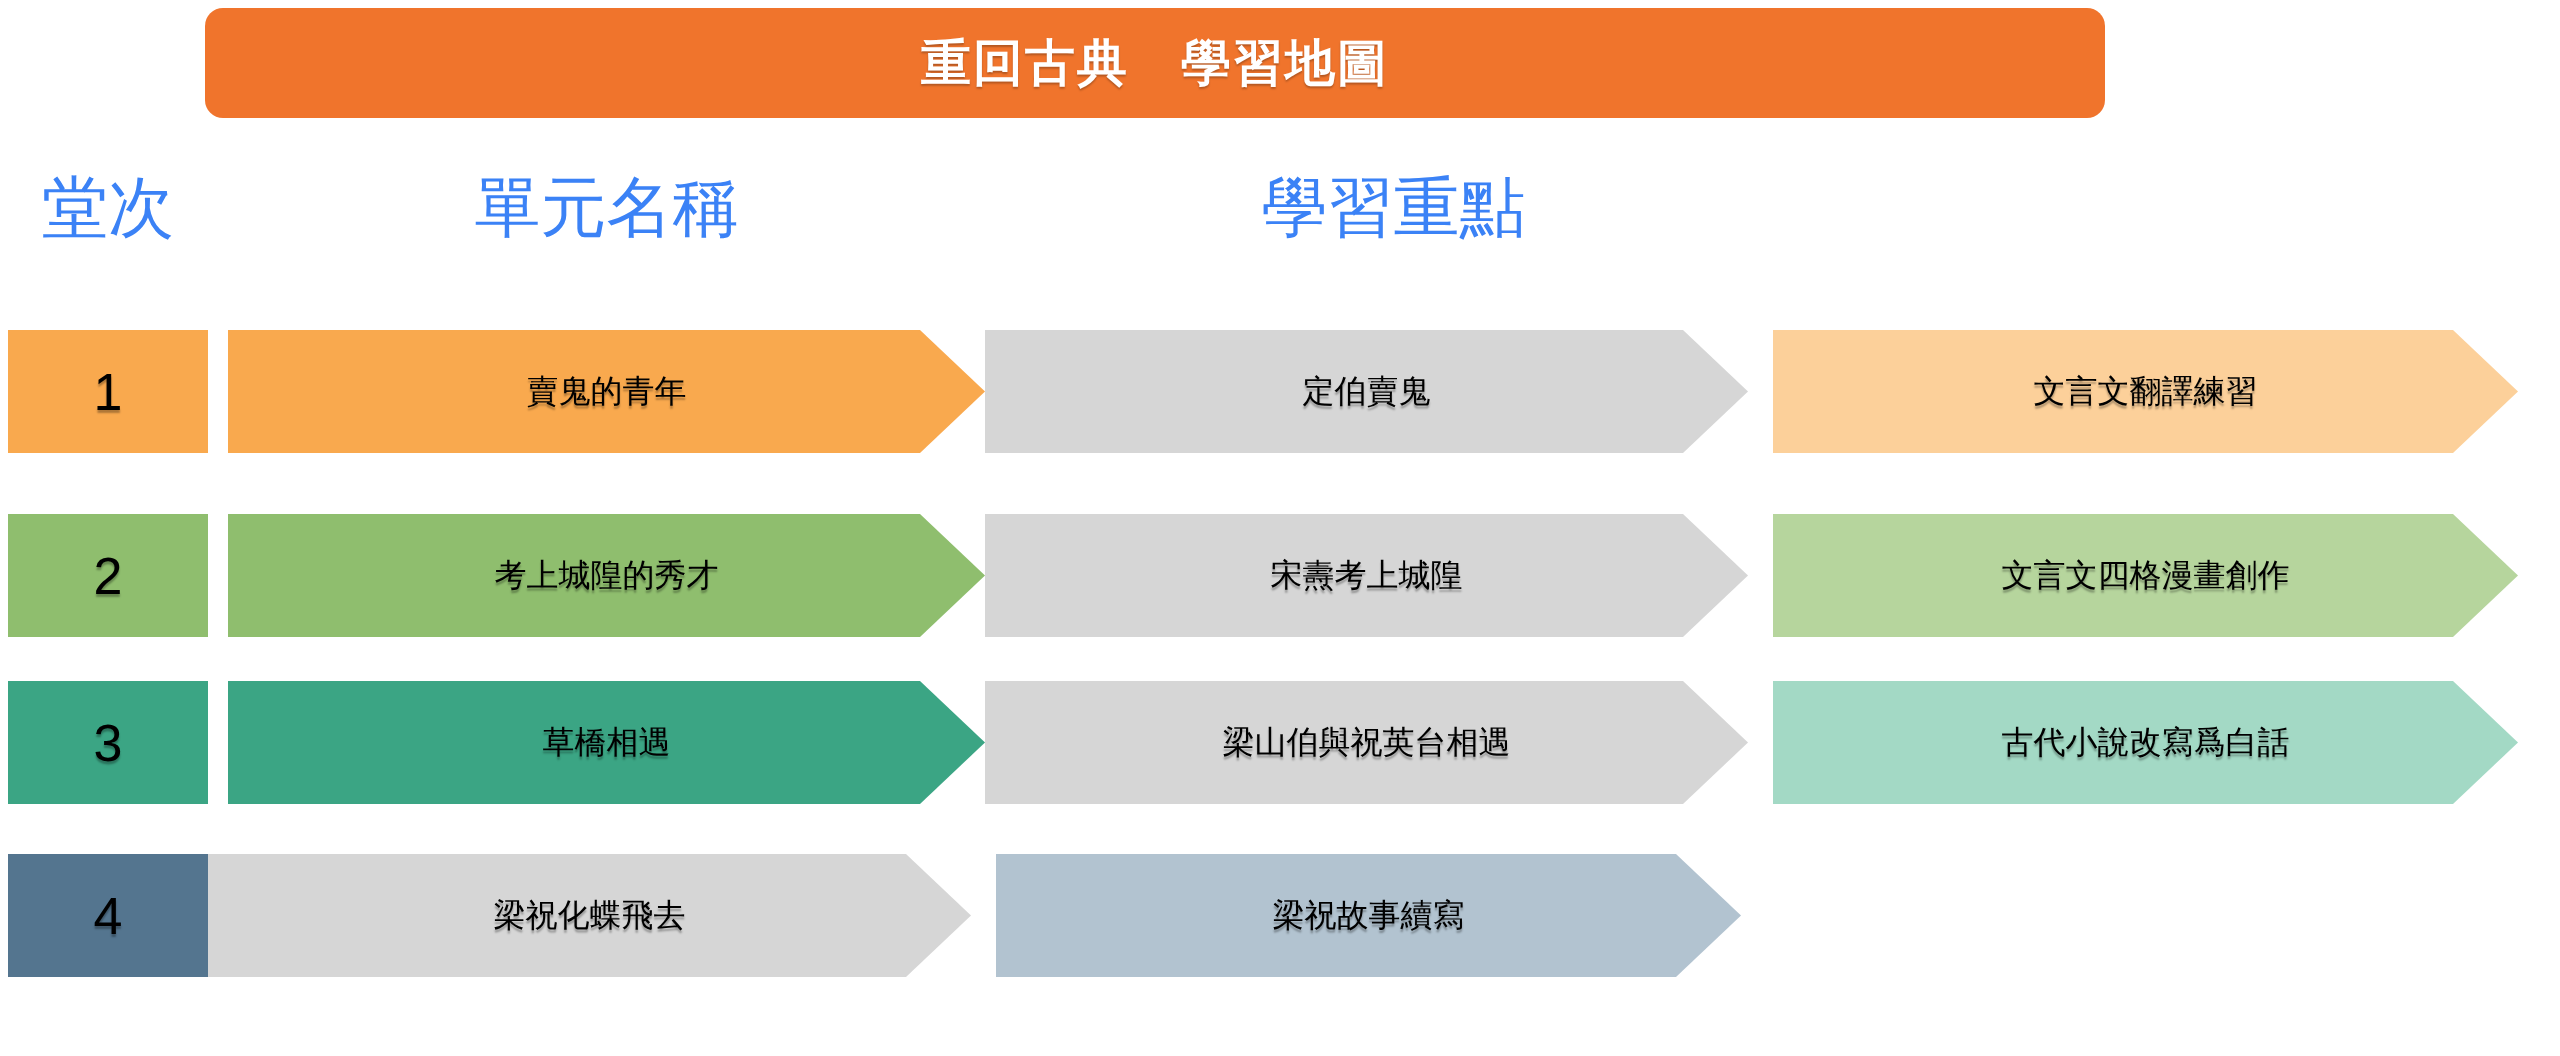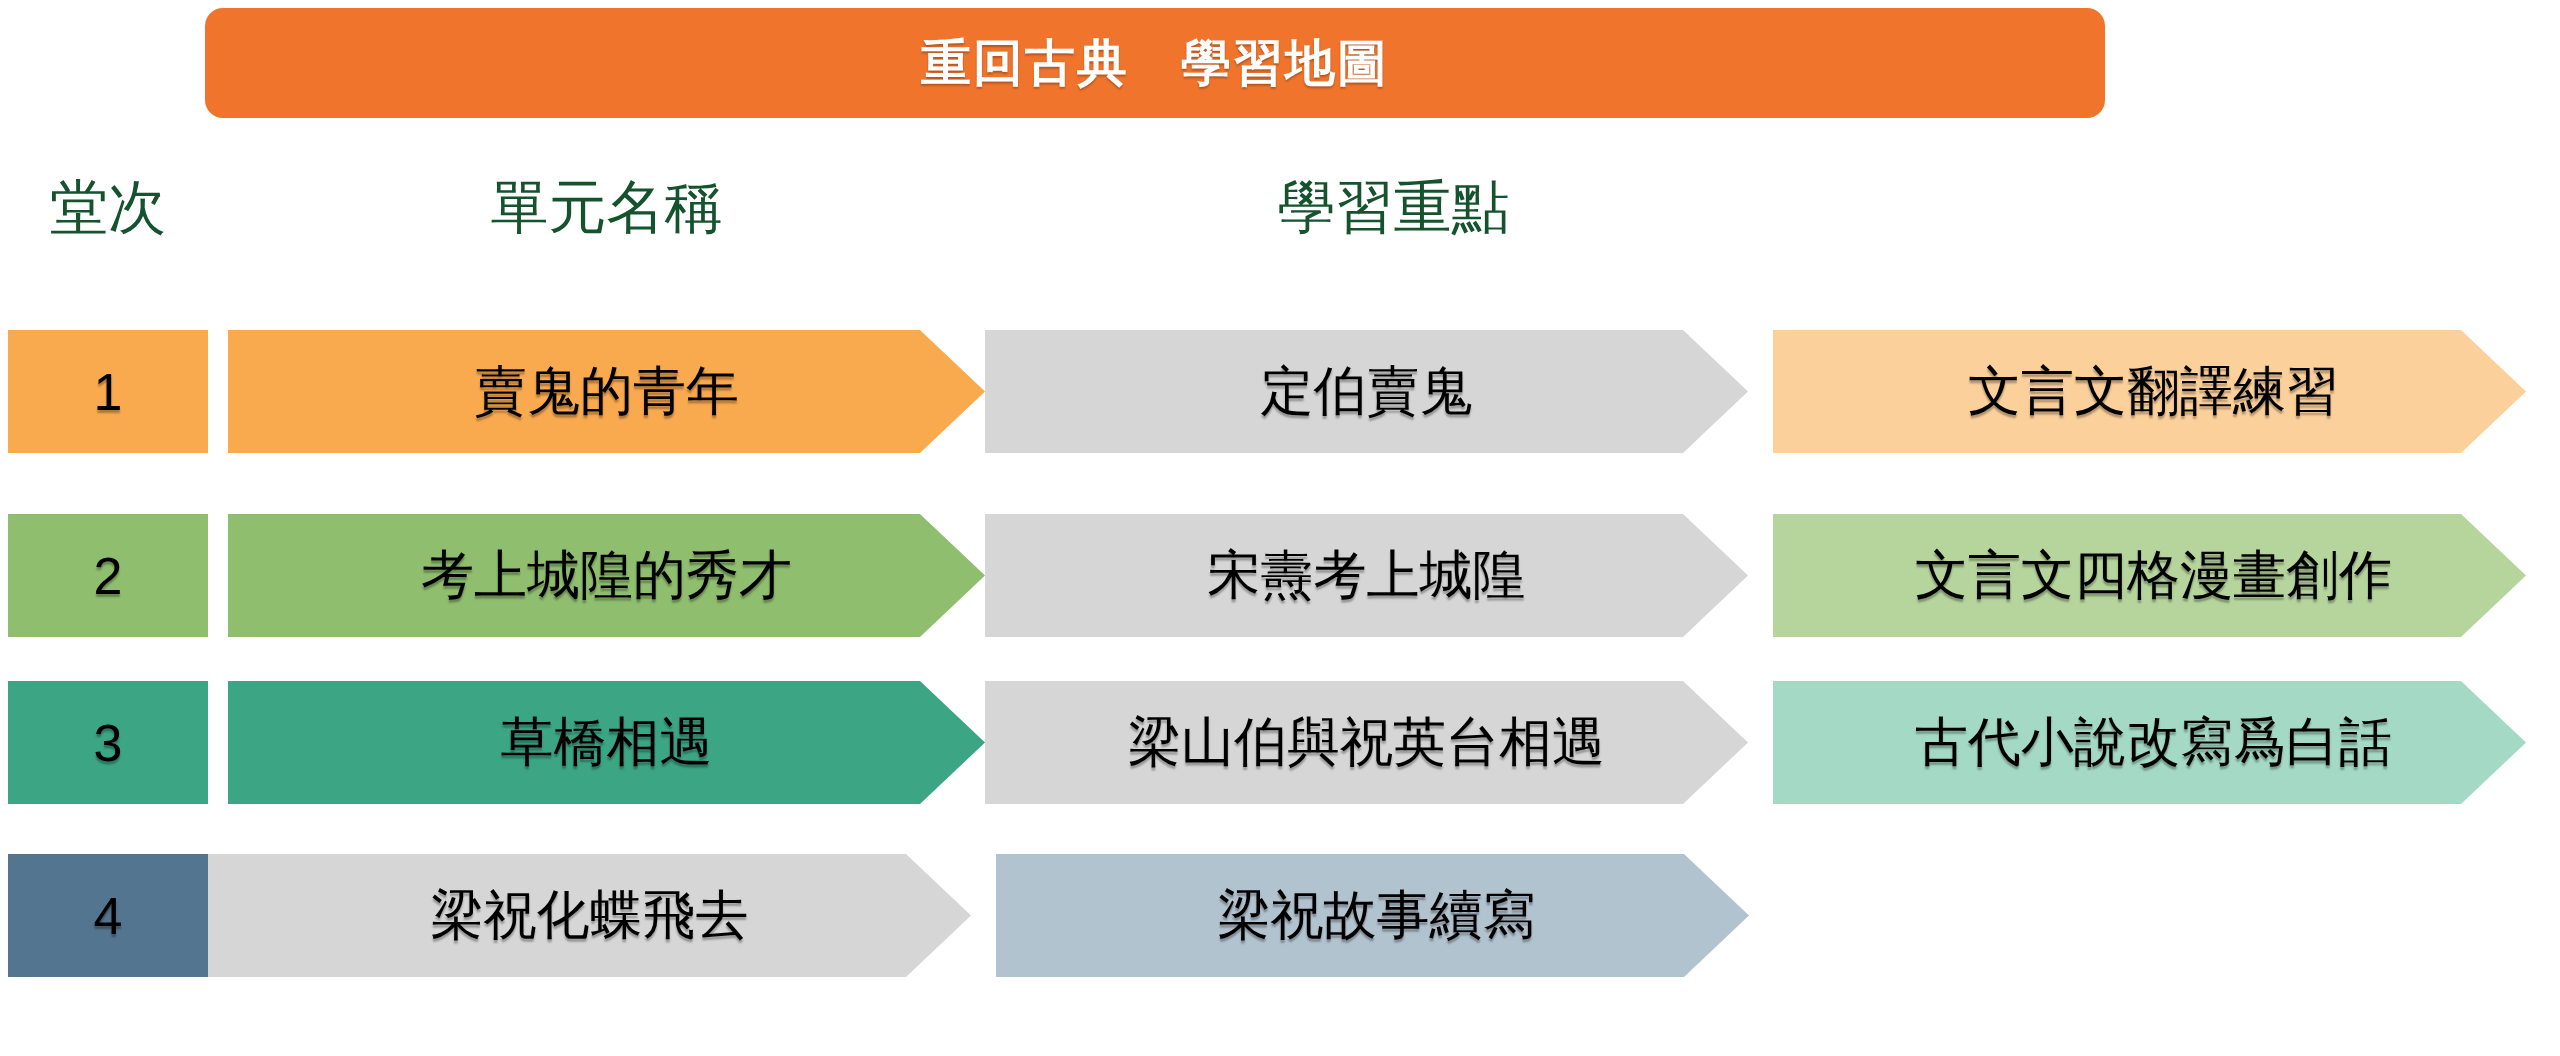--- a/index.html
+++ b/index.html
@@ -43,42 +43,42 @@
     align-items: stretch;
   }
   .header-row {
     top: 168px;
     height: 80px;
   }
   .hcell {
     display: flex;
     align-items: center;
     justify-content: center;
-    font-size: 58px;
-    color: #14532d;
+    font-size: 66px;
+    color: #3b82f6;
     white-space: nowrap;
   }
   .hcell.c-num  { width: 200px; }
   .hcell.c-unit { width: 757px; margin-left: 20px; }
   .hcell.c-focus{ width: 763px; margin-left: 27px; }
   .hcell.c-task { width: 745px; margin-left: 25px; }
 
   .data-row {
     height: 123px;
   }
   .row-0 { top: 330px; }
   .row-1 { top: 514px; }
   .row-2 { top: 681px; }
   .row-3 { top: 854px; }
 
   .cell {
     display: flex;
     align-items: center;
     justify-content: center;
-    font-size: 53px;
+    font-size: 32px;
     color: #000000;
     text-shadow: 0 3px 2px rgba(0,0,0,0.30);
     white-space: nowrap;
   }
   .num-square {
     width: 200px;
     background: var(--main);
     font-size: 52px;
   }
   .arrow {
@@ -89,21 +89,20 @@
     margin-left: 20px;
     background: var(--main);
   }
   .focus-arrow {
     width: 763px;
   }
   .task-arrow {
     width: 745px;
     margin-left: 25px;
     background: var(--task);
-    padding-left: 8px;
   }
 </style>
 </head>
 <body>
 
 <div class="canvas">
 
   <div class="banner" style="background: rgb(240, 116, 44);">
     <span class="banner-text" style="color: rgb(255, 255, 255);">重回古典　學習地圖</span>
   </div>

